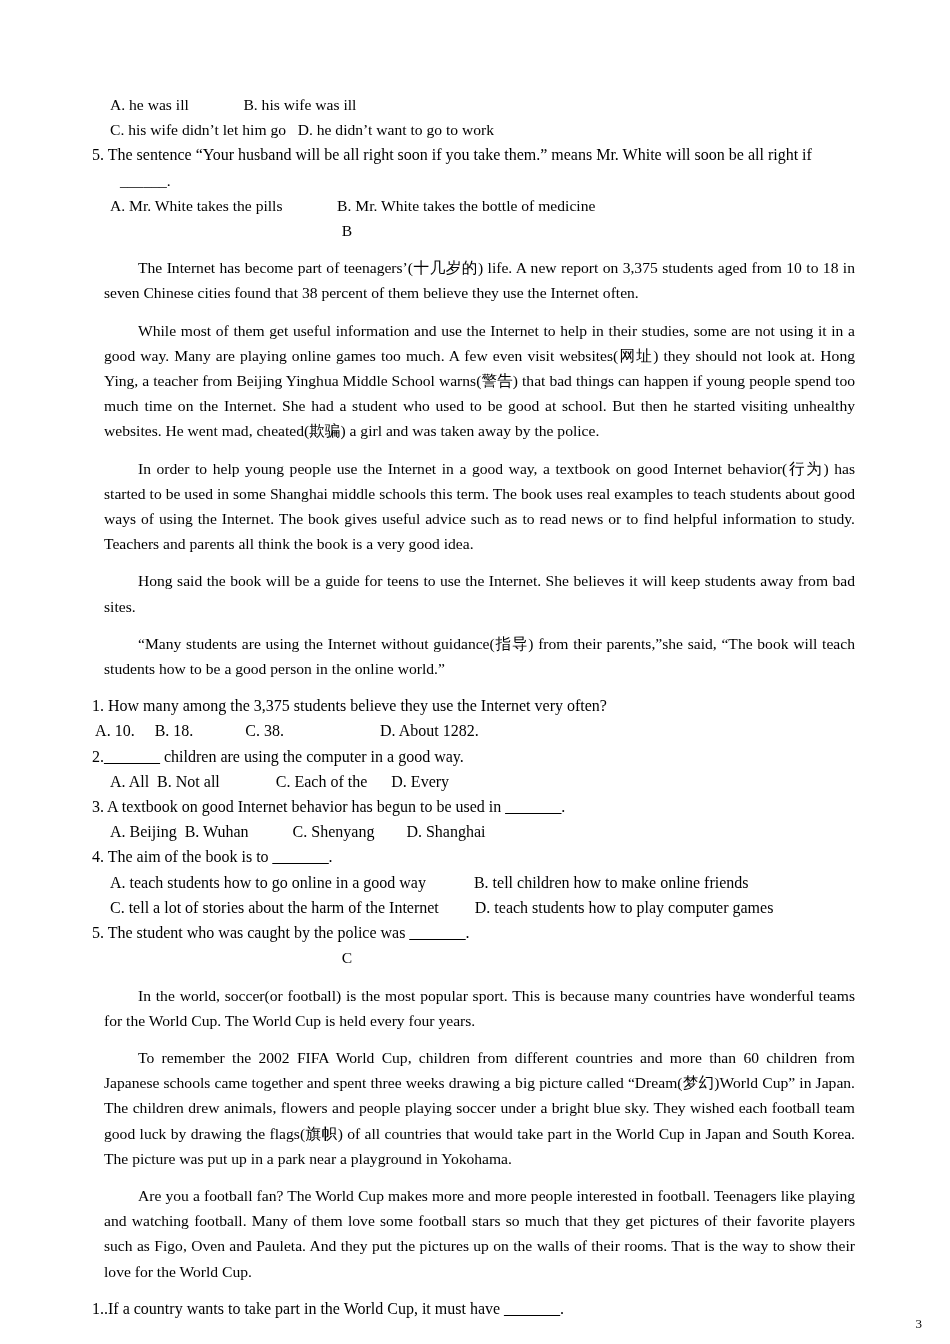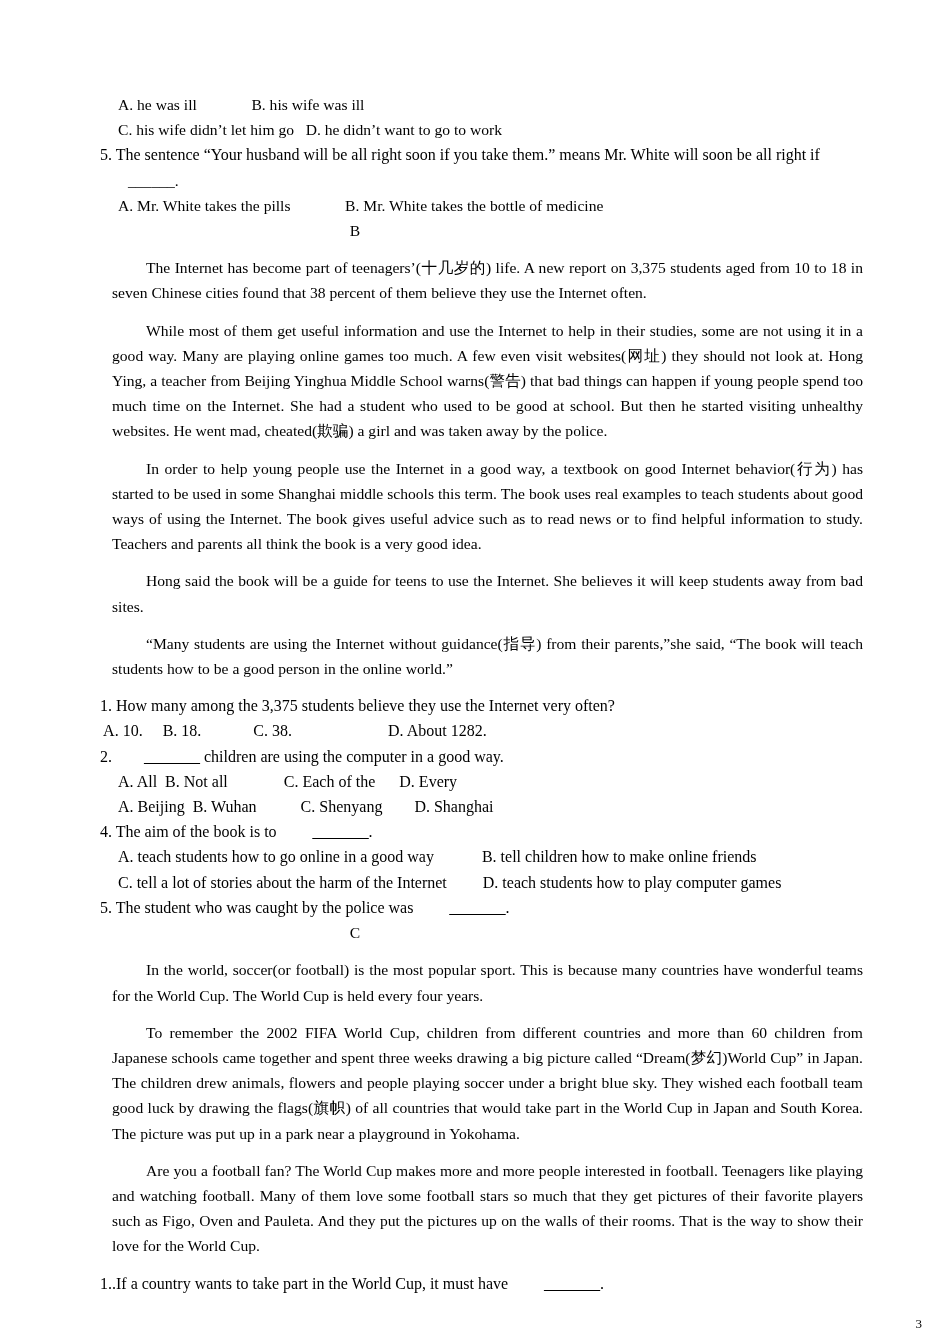--- a/index.html
+++ b/index.html
@@ -16,21 +16,21 @@
     overflow: hidden;
   }
   .page {
     position: absolute;
     left: 0; top: 0;
     width: 950px;
     height: 1344px;
   }
   .content {
     position: absolute;
-    left: 100px;
+    left: 92px;
     top: 92px;
     width: 775px;
   }
   .line {
     font-size: 15.6px;
     line-height: 25.2px;
     white-space: pre;
   }
   .opt-indent {
     padding-left: 18px;
@@ -62,21 +62,20 @@
   .page-num {
     position: absolute;
     right: 28px;
     bottom: 12px;
     font-size: 13px;
     font-family: "Liberation Serif", "DejaVu Serif", serif;
     color: #000;
   }
   .ul {
     text-decoration: underline;
-    margin-left: 32px;
   }
 </style>
 </head>
 <body>
 
 <div class="page">
   <div class="content">
 
     <div class="line opt-indent">A. he was ill              B. his wife was ill</div>
     <div class="line opt-indent">C. his wife didn’t let him go   D. he didn’t want to go to work</div>
@@ -92,20 +91,21 @@
     <p class="para">In order to help young people use the Internet in a good way, a textbook on good Internet behavior(行为) has started to be used in some Shanghai middle schools this term. The book uses real examples to teach students about good ways of using the Internet. The book gives useful advice such as to read news or to find helpful information to study. Teachers and parents all think the book is a very good idea.</p>
     <p class="para">Hong said the book will be a guide for teens to use the Internet. She believes it will keep students away from bad sites.</p>
     <p class="para">“Many students are using the Internet without guidance(指导) from their parents,”she said, “The book will teach students how to be a good person in the online world.”</p>
 
     <div class="q-line">1. How many among the 3,375 students believe they use the Internet very often?</div>
     <div class="q-line"> A. 10.     B. 18.             C. 38.                        D. About 1282.</div>
 
     <div class="q-line"><span>2.</span><span class="ul">_______</span><span> children are using the computer in a good way.</span></div>
     <div class="q-line opt-indent">A. All  B. Not all              C. Each of the      D. Every</div>
 
+    <div class="q-line"><span>3. A textbook on good Internet behavior has begun to be used in </span><span class="ul">_______</span><span>.</span></div>
     <div class="q-line opt-indent">A. Beijing  B. Wuhan           C. Shenyang        D. Shanghai</div>
 
     <div class="q-line"><span>4. The aim of the book is to </span><span class="ul">_______</span><span>.</span></div>
     <div class="q-line opt-indent">A. teach students how to go online in a good way            B. tell children how to make online friends</div>
     <div class="q-line opt-indent">C. tell a lot of stories about the harm of the Internet         D. teach students how to play computer games</div>
 
     <div class="q-line"><span>5. The student who was caught by the police was </span><span class="ul">_______</span><span>.</span></div>
 
     <div class="section-head">C</div>
 

